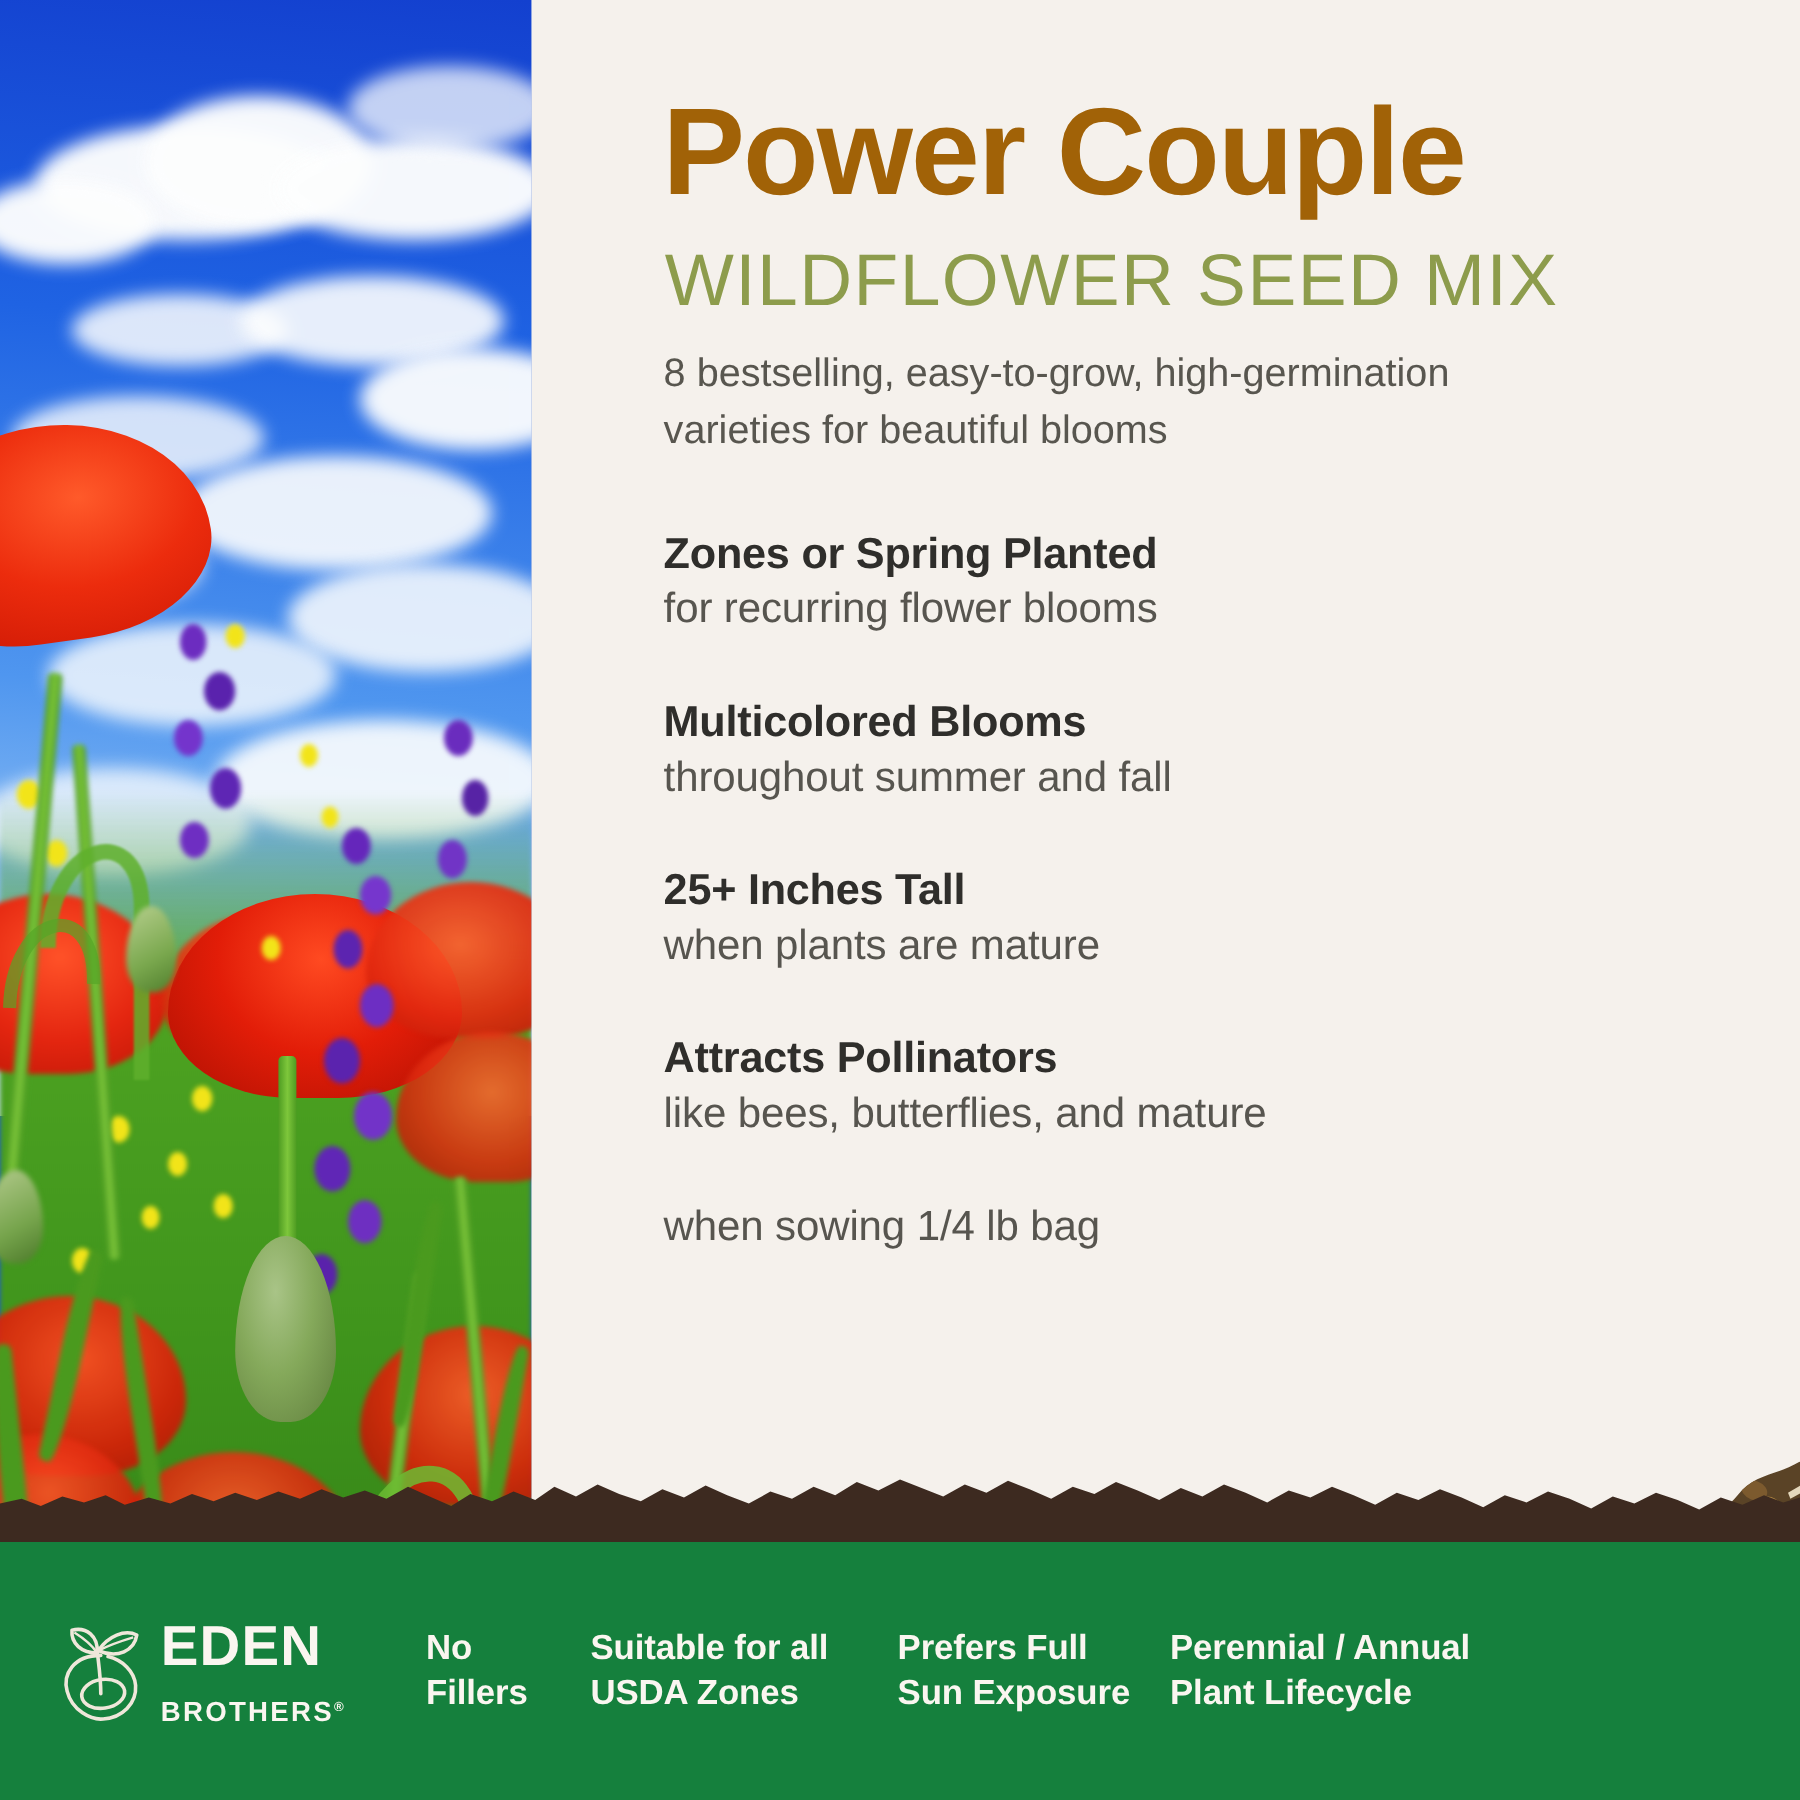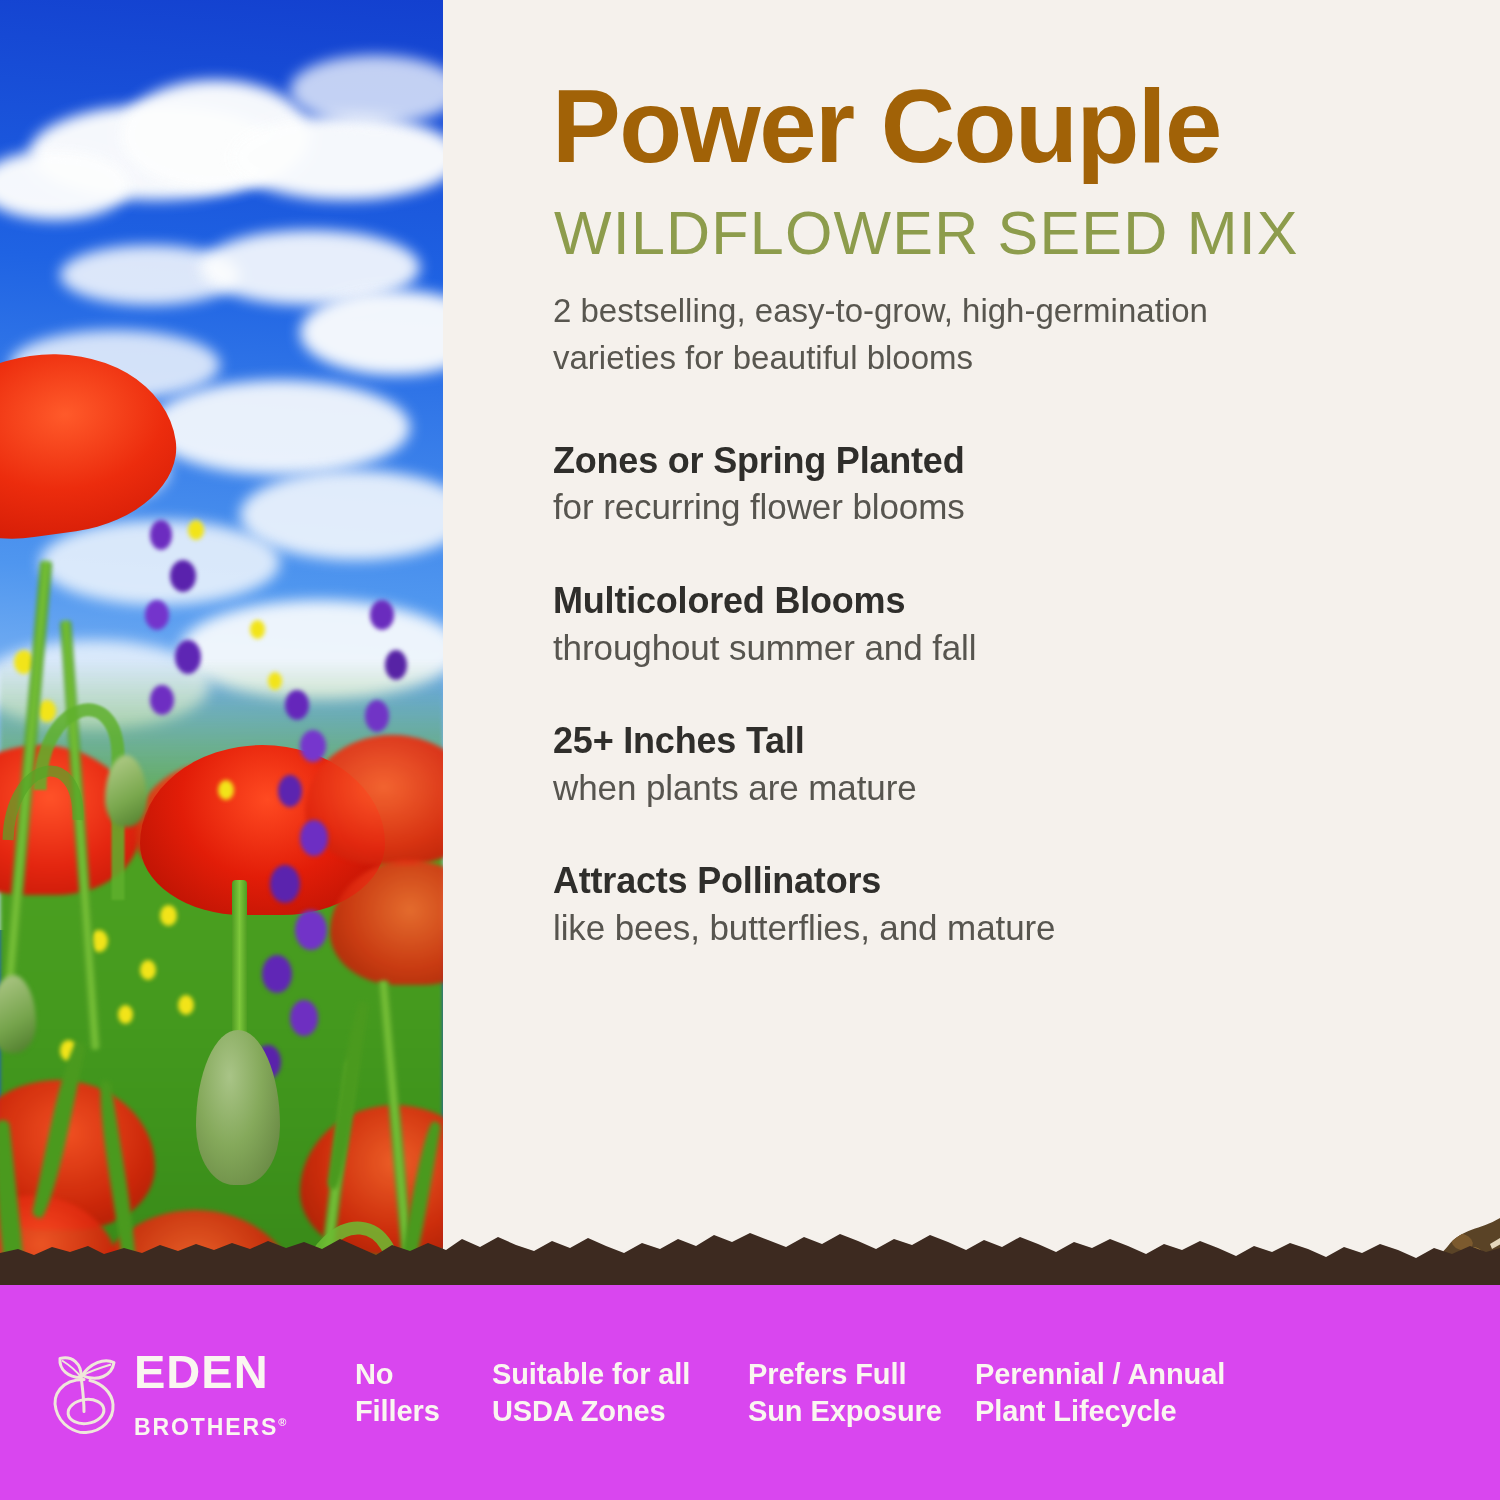--- a/index.html
+++ b/index.html
@@ -99,21 +99,21 @@
 
   
   .seeds{
     position:absolute;right:0;bottom:0;width:300px;height:300px;
     overflow:hidden;pointer-events:none;
   }
 
   
   .soil{
     position:absolute;left:0;right:0;bottom:0;height:215px;
-    background:#d946ef;
+    background:#15803d;
   }
   .soil-edge{
     position:absolute;left:0;right:0;bottom:215px;height:60px;
   }
   .footer-inner{
     position:absolute;left:0;right:0;bottom:0;height:215px;
     display:flex;align-items:center;
   }
   .logo-wrap{
     position:absolute;left:48px;top:50%;transform:translateY(-50%);
@@ -230,21 +230,21 @@
     <div class="leafblade blur" style="left:110px;top:1080px;width:16px;height:200px;transform:rotate(-9deg);"></div>
     <div class="leafblade blur" style="left:340px;top:1000px;width:16px;height:190px;transform:rotate(8deg);"></div>
     <div class="leafblade blur" style="left:0px;top:1120px;width:20px;height:210px;transform:rotate(-6deg);"></div>
     <div class="leafblade blur" style="left:410px;top:1120px;width:16px;height:180px;transform:rotate(10deg);"></div>
   </div>
 
   <div class="content">
 
     <div class="title">Power Couple</div>
     <div class="subtitle">WILDFLOWER SEED MIX</div>
-    <div class="lede">2 bestselling, easy-to-grow, high-germination varieties for beautiful blooms</div>
+    <div class="lede">8 bestselling, easy-to-grow, high-germination varieties for beautiful blooms</div>
 
     <div class="features">
 
       <div class="feature">
         <div class="feat-head">Zones or Spring Planted</div>
         <div class="feat-sub">for recurring flower blooms</div>
       </div>
 
       <div class="feature">
         <div class="feat-head">Multicolored Blooms</div>
@@ -255,20 +255,21 @@
         <div class="feat-head">25+ Inches Tall</div>
         <div class="feat-sub">when plants are mature</div>
       </div>
 
       <div class="feature">
         <div class="feat-head">Attracts Pollinators</div>
         <div class="feat-sub">like bees, butterflies, and mature</div>
       </div>
 
       <div class="feature">
+        <div class="feat-sub">when sowing 1/4 lb bag</div>
       </div>
 
     </div>
   </div>
 
   <div class="seeds">
     <svg width="300" height="300" viewBox="0 0 300 300" style="position:absolute;left:0;top:0;">
       <defs>
         <clipPath id="pileclip">
           <path d="M300 300 L300 18 C 280 30, 262 28, 248 46 C 232 66, 214 62, 200 82

